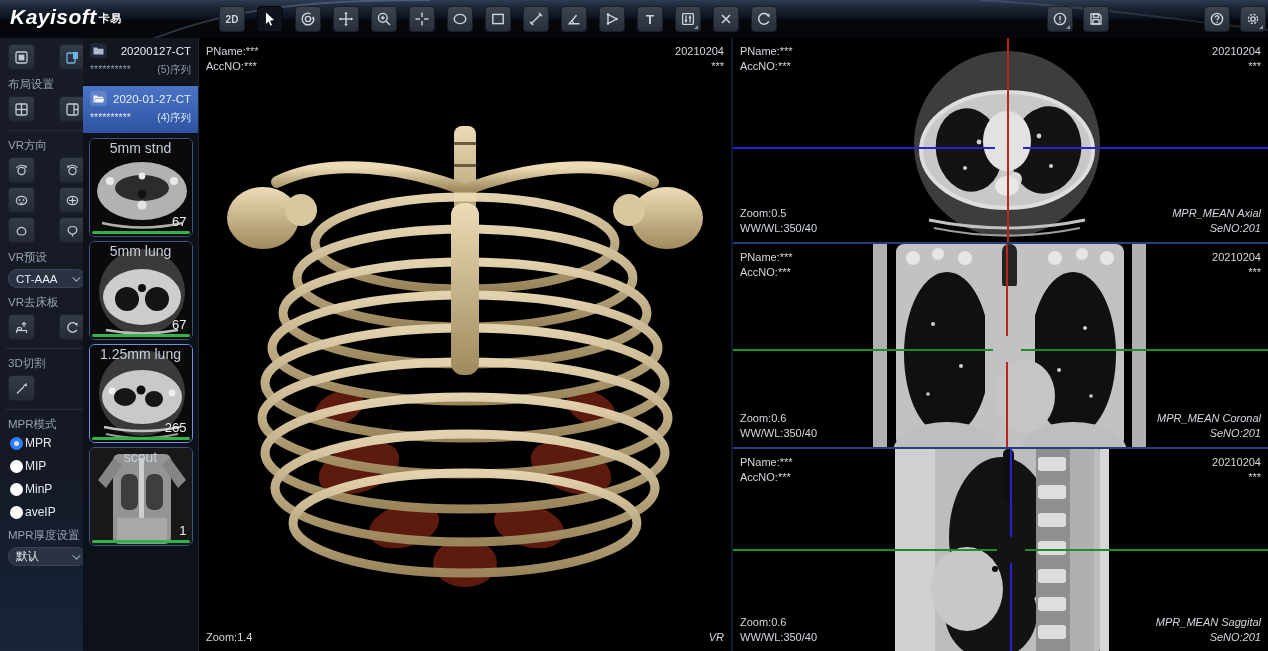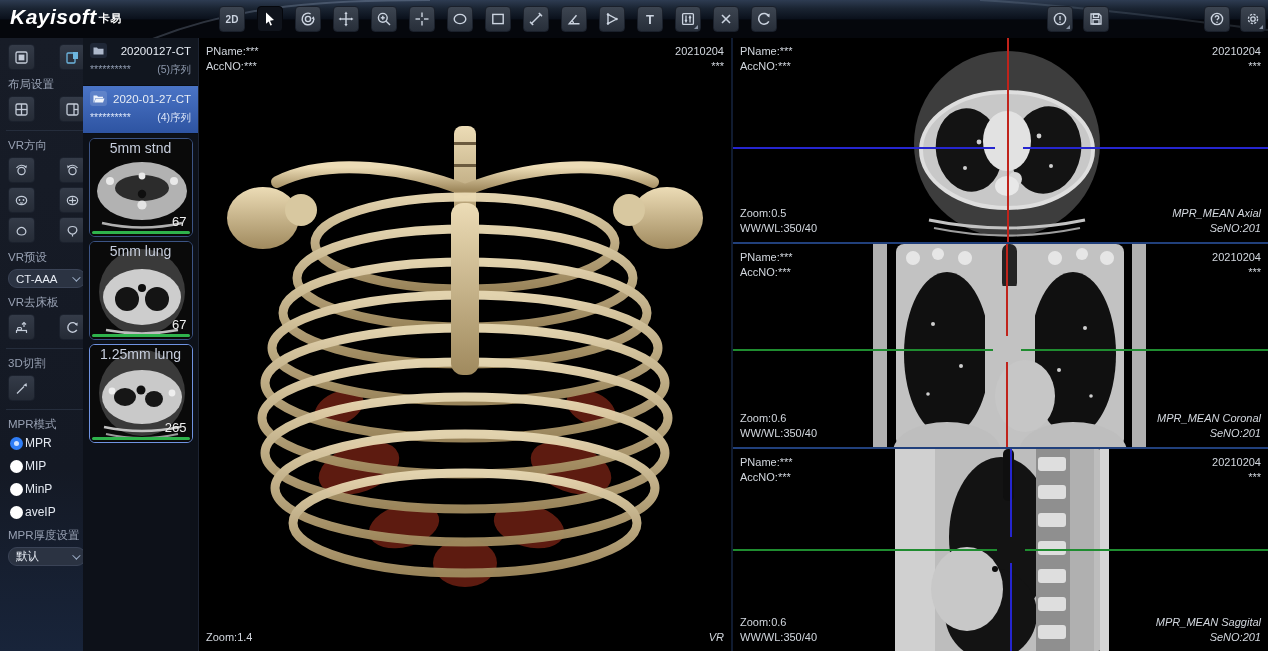--- a/index.html
+++ b/index.html
@@ -448,20 +448,35 @@
         <circle cx="22" cy="46" r="3.4" fill="#efefef"></circle>
           <circle cx="82" cy="48" r="3.4" fill="#efefef"></circle>
         <path d="M14 82 Q52 90 90 82" stroke="#c2c2c2" stroke-width="2.4" fill="none"></path>
         <path d="M16 89 Q52 97 88 89" stroke="#9a9a9a" stroke-width="2" fill="none"></path>
       </svg>
       <span class="tlabel">1.25mm lung</span>
       <span class="tcount">265</span>
       <span class="tbar"></span>
     </div>
 
+    <div class="thumb">
+      <svg class="timg" width="104" height="99">
+        <rect width="104" height="99" fill="#181818"></rect>
+        <rect x="23" y="6" width="58" height="90" rx="6" fill="#949494"></rect>
+        <polygon points="8,32 24,10 32,17 16,40" fill="#858585"></polygon>
+        <polygon points="96,32 80,10 72,17 88,40" fill="#858585"></polygon>
+        <rect x="31" y="26" width="17" height="36" rx="7" fill="#3e3e3e"></rect>
+        <rect x="56" y="26" width="17" height="36" rx="7" fill="#3e3e3e"></rect>
+        <rect x="49" y="10" width="5" height="82" fill="#cfcfcf"></rect>
+        <rect x="27" y="70" width="50" height="24" fill="#a8a8a8"></rect>
+      </svg>
+      <span class="tlabel">scout</span>
+      <span class="tcount">1</span>
+      <span class="tbar"></span>
+    </div>
   </div>
 
   <div class="vp vp-vr">
     <svg class="slice" width="532" height="613">
       <defs>
         <linearGradient id="boneg" x1="0" y1="0" x2="0" y2="1">
           <stop offset="0" stop-color="#ecdcb6"></stop>
             <stop offset="1" stop-color="#a08a5e"></stop>
         </linearGradient>
       </defs>

